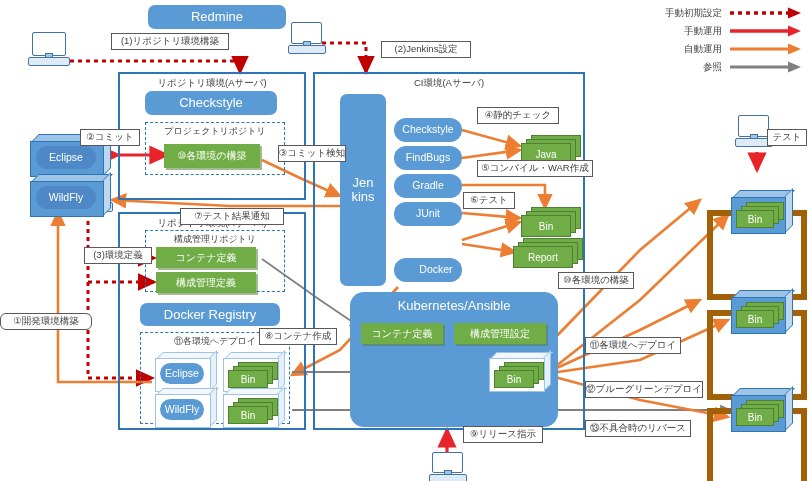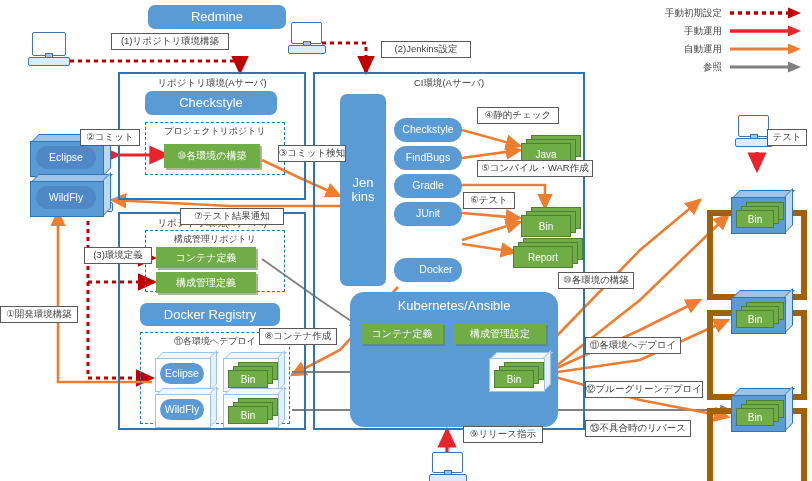--- a/index.html
+++ b/index.html
@@ -392,21 +392,21 @@
     <div class="stack" style="left:11px;top:12px;width:48px;height:25px;">
       <div class="s3" style="width:36px;height:16px;"></div>
       <div class="s2" style="width:36px;height:16px;"></div>
       <div class="s1" style="width:36px;height:16px;">Bin</div>
     </div>
   </div>
 
   <div class="abs callout" style="left:111px;top:33px;width:118px;">(1)リポジトリ環境構築</div>
   <div class="abs callout" style="left:381px;top:41px;width:90px;">(2)Jenkins設定</div>
   <div class="abs callout" style="left:84px;top:247px;width:68px;">(3)環境定義</div>
-  <div class="abs callout" style="left:0px;top:306px;width:78px;">①開発環境構築</div>
+  <div class="abs callout" style="left:0px;top:313px;width:92px;border-radius:6px;">①開発環境構築</div>
   <div class="abs callout" style="left:80px;top:129px;width:60px;">②コミット</div>
   <div class="abs callout" style="left:278px;top:145px;width:68px;">③コミット検知</div>
   <div class="abs callout" style="left:477px;top:107px;width:82px;">④静的チェック</div>
   <div class="abs callout" style="left:477px;top:160px;width:116px;">⑤コンパイル・WAR作成</div>
   <div class="abs callout" style="left:463px;top:192px;width:52px;">⑥テスト</div>
   <div class="abs callout" style="left:180px;top:208px;width:104px;">⑦テスト結果通知</div>
   <div class="abs callout" style="left:259px;top:328px;width:78px;">⑧コンテナ作成</div>
   <div class="abs callout" style="left:463px;top:426px;width:80px;">⑨リリース指示</div>
   <div class="abs callout" style="left:558px;top:272px;width:76px;">⑩各環境の構築</div>
   <div class="abs callout" style="left:585px;top:337px;width:96px;">⑪各環境へデプロイ</div>

